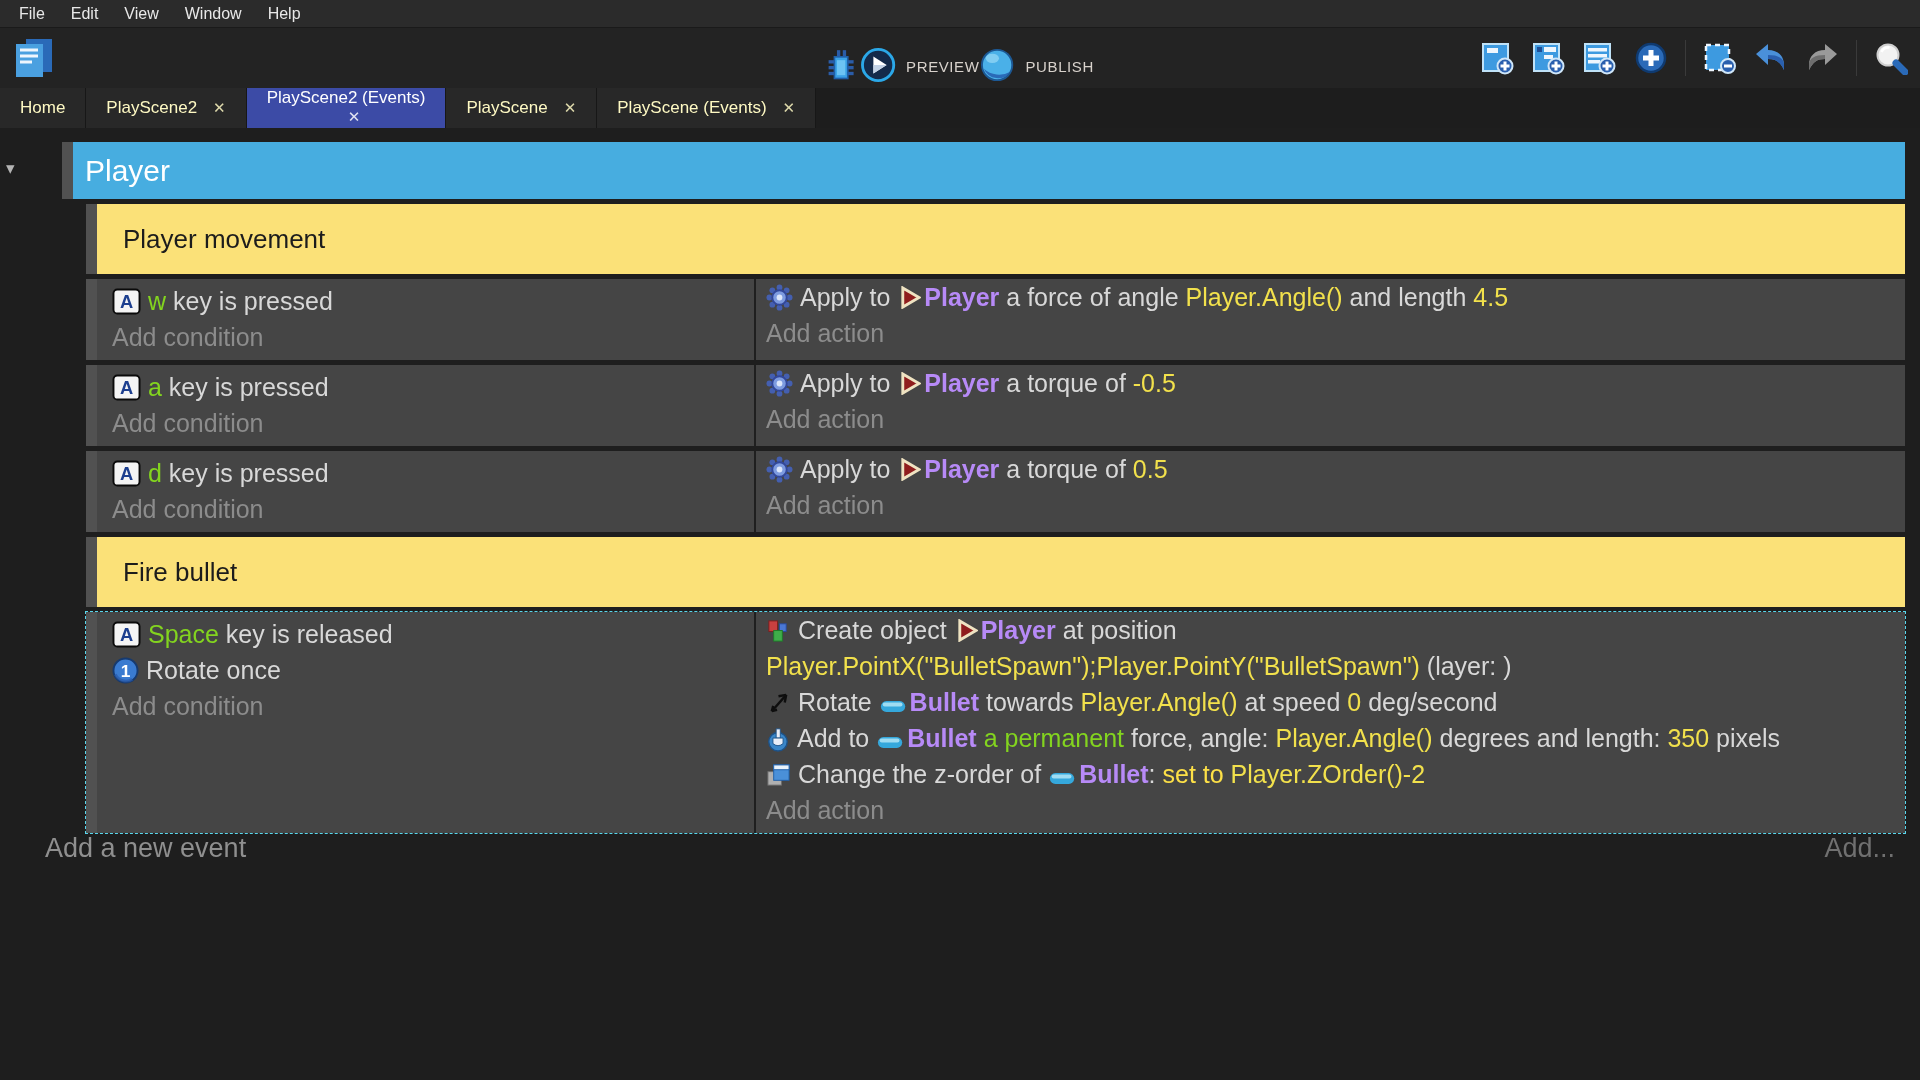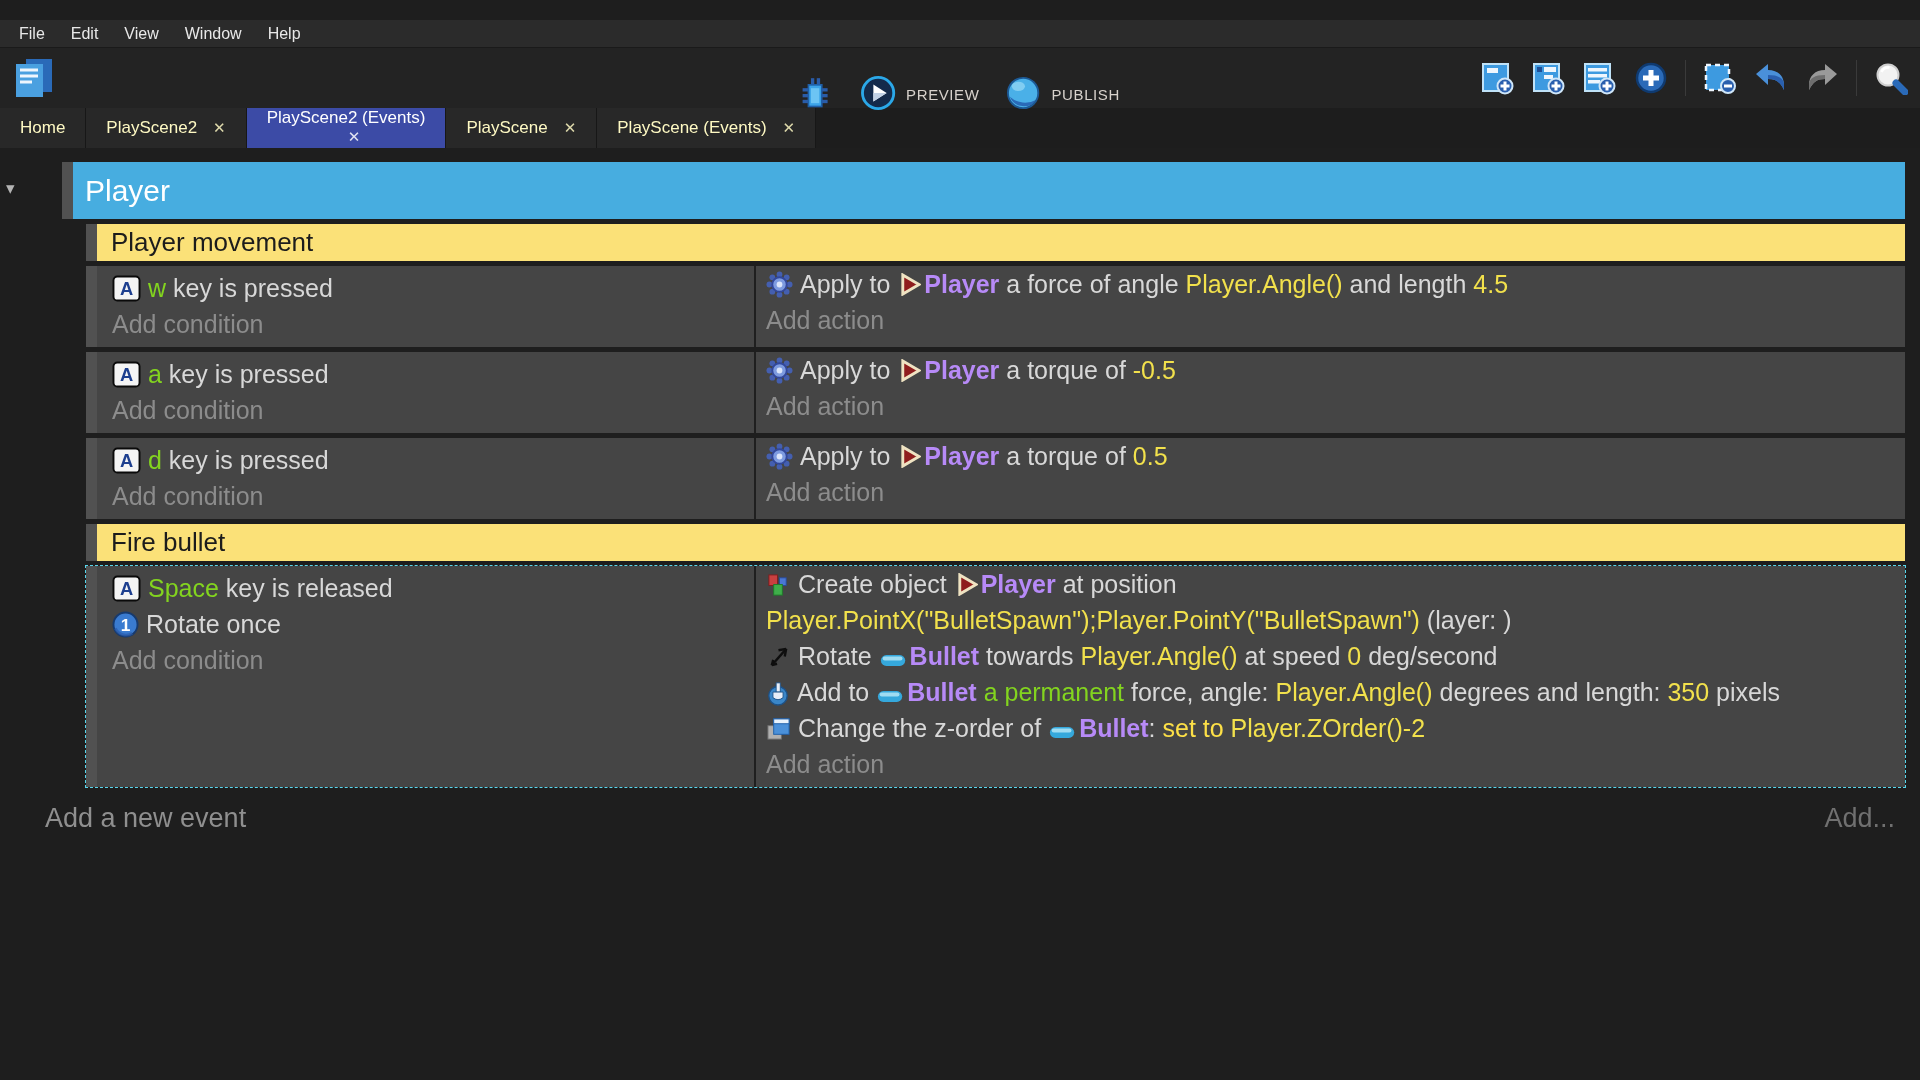--- a/index.html
+++ b/index.html
@@ -2,28 +2,28 @@
 <html><head>
 <meta charset="utf-8">
 <style>
   html,body{margin:0;padding:0;width:1920px;height:1080px;overflow:hidden;
     background:#1e1e1e;font-family:"Liberation Sans",sans-serif;
     -webkit-font-smoothing:antialiased;}
   .app{width:1920px;height:1080px;display:flex;flex-direction:column;}
 
   
   .menubar{height:27px;background:#2b2b2b;display:flex;align-items:center;
-    padding-left:6px;flex:none;border-bottom:1px solid #1a1a1a;margin-top:20px;}
+    padding-left:6px;flex:none;border-bottom:1px solid #1a1a1a;}
   .menu-item{color:#e8e8e8;font-size:16px;padding:0 13px;cursor:default;}
 
   
   .toolbar{height:60px;background:#232323;position:relative;flex:none;}
   .logo{position:absolute;left:12px;top:8px;width:44px;height:44px;}
-  .tb-center{position:absolute;left:50%;top:16px;height:60px;transform:translateX(-50%);
-    display:flex;align-items:center;gap:26px;}
+  .tb-center{position:absolute;left:50%;top:8px;height:60px;transform:translateX(-50%);
+    display:flex;align-items:center;}
   .tb-btn{display:flex;align-items:center;gap:10px;color:#d8d2cc;font-size:15px;
     letter-spacing:.6px;}
   .tb-right{position:absolute;right:12px;top:0;height:60px;display:flex;
     align-items:center;gap:17px;}
   .tb-icon{width:34px;height:34px;display:inline-flex;}
   .tb-sep{width:1px;height:36px;background:#3a3a3a;}
 
   
   .tabbar{height:40px;background:#1d1d1d;display:flex;flex:none;}
   .tab{display:flex;align-items:center;padding:0 20px;background:#282828;
@@ -33,38 +33,38 @@
 
   
   .sheet{flex:1;background:#1e1e1e;padding:9px 15px 0 26px;position:relative;}
   .fold-arrow{position:absolute;left:6px;top:30px;color:#b4b4b4;font-size:17px;}
   .event-row{display:flex;margin-top:5px;position:relative;margin-left:36px;}
   .event-row.selected{outline:1px dashed #59d6ec;}
   .drag-handle{width:11px;flex:none;background:#515151;}
   .group-header{flex:1;background:#47ade0;height:57px;display:flex;align-items:center;
     padding-left:12px;color:#ffffff;font-size:30px;}
   .children{margin-left:24px;}
-  .comment-body{flex:1;background:#fbe178;height:37px;display:flex;align-items:center;
-    padding-left:14px;color:#1c1c1c;font-size:26px;}
+  .comment-body{flex:1;background:#fbe178;height:70px;display:flex;align-items:center;
+    padding-left:26px;color:#1c1c1c;font-size:26px;}
   .std-event{flex:1;display:flex;background:#454545;}
   .cond-cell{width:659px;flex:none;box-sizing:border-box;border-right:2px solid #1f1f1f;
     padding:4px 8px 5px 15px;}
   .act-cell{flex:1;padding:0 10px 5px 10px;}
   .line{font-size:25px;line-height:36px;color:#d8d8d8;}
   .add-label{font-size:25px;line-height:36px;color:#8c8c8c;}
   .instr-icon svg{vertical-align:-5px;margin-right:7px;}
   .obj-icon svg{vertical-align:-3px;margin:0 3px 0 1px;}
   .seg-plain{color:#d8d8d8;}
   .seg-green{color:#83d41f;}
   .seg-expr{color:#f2e14c;}
   .seg-object{color:#b78af7;font-weight:bold;}
   .seg-setto{color:#fde047;}
 
   .sheet-footer{display:flex;justify-content:space-between;align-items:center;
-    margin-top:16px;padding-left:19px;padding-right:10px;}
+    margin-top:0;padding-left:19px;padding-right:10px;}
   .add-new-event{color:#8f8f8f;font-size:27px;}
   .add-more{color:#707070;font-size:27px;}
 </style>
 </head>
 <body>
 
 <div class="app">
 
   <div class="menubar">
       <span class="menu-item">File</span>

